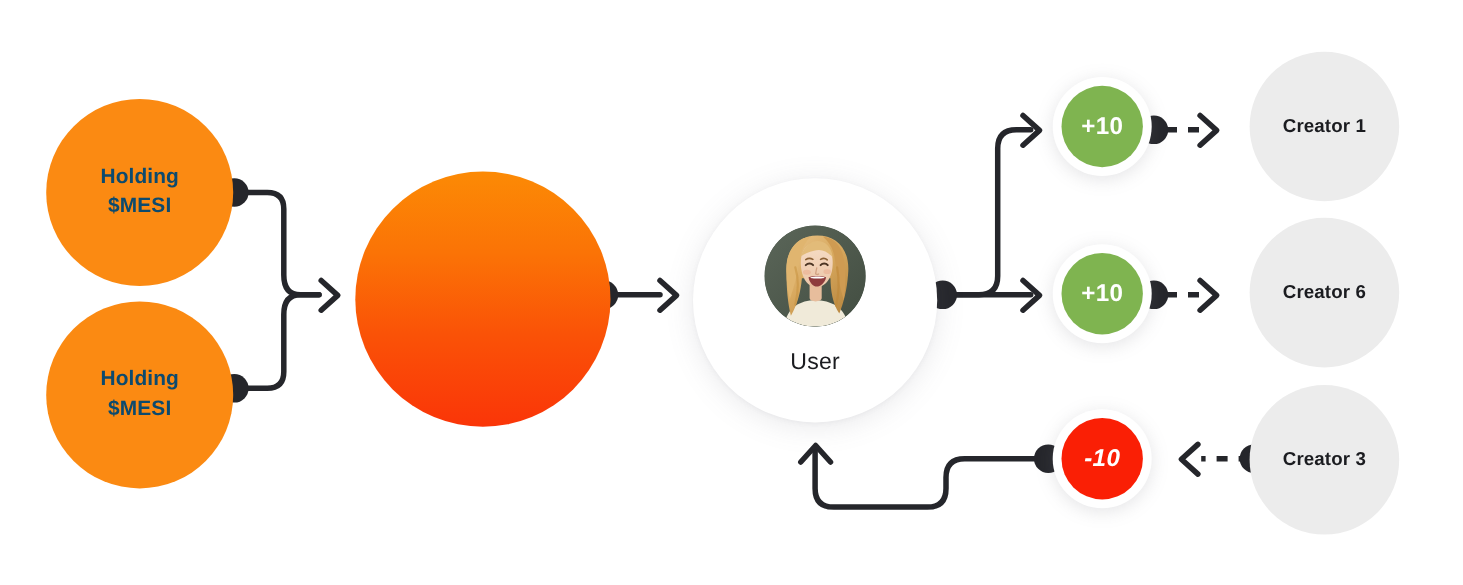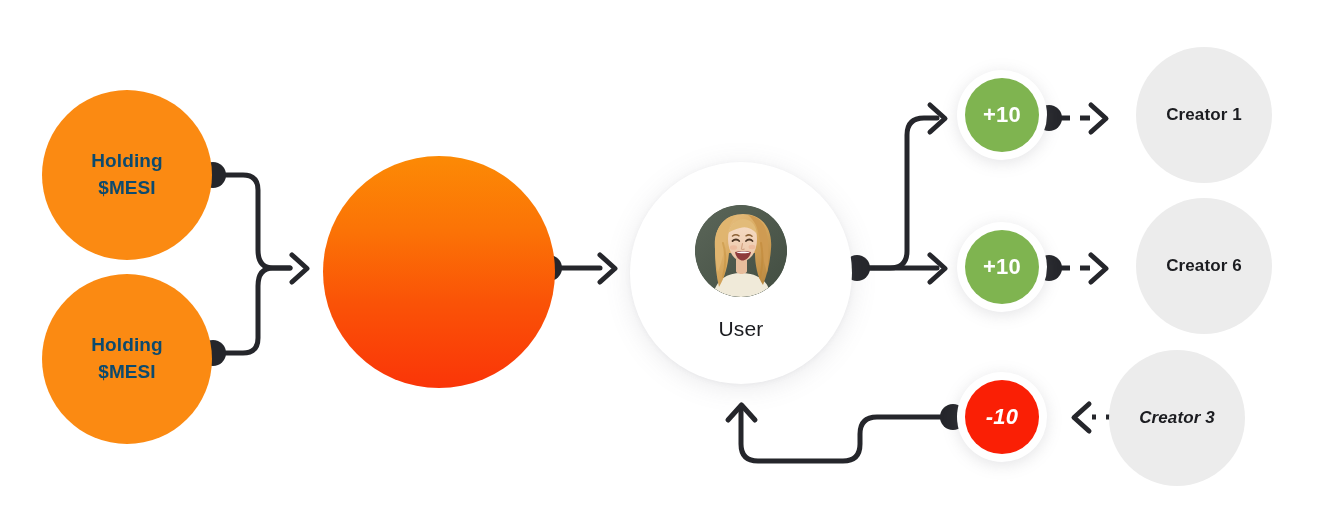--- a/index.html
+++ b/index.html
@@ -119,21 +119,21 @@
     width: 136px;
     height: 136px;
     background: #ececec;
     color: #1b1c20;
     font-size: 17px;
     font-weight: bold;
     letter-spacing: .1px;
   }
   #creator-1 { left: 1136px; top: 47px; }
   #creator-2 { left: 1136px; top: 198px; }
-  #creator-3 { left: 1109px; top: 350px; font-style: italic; }
+  #creator-3 { left: 1136px; top: 350px; }
 
   
   #wires {
     position: absolute;
     left: 0; top: 0;
     width: 1330px;
     height: 532px;
     pointer-events: none;
   }
   .wire {

